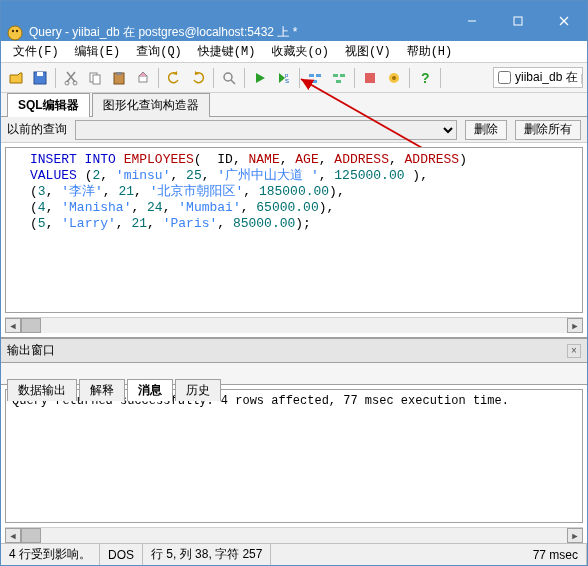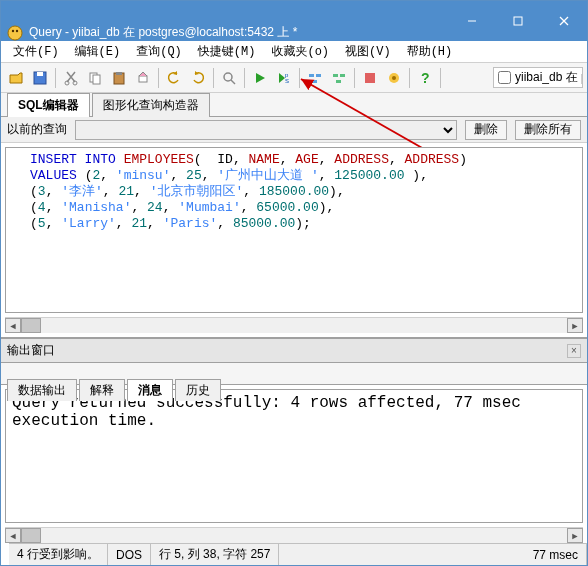--- a/index.html
+++ b/index.html
@@ -39,23 +39,23 @@
   .hscroll .btn { width:16px; height:100%; background:#e8e8e8; border:1px solid #a0a0a0; display:flex;align-items:center;justify-content:center;font-size:9px;color:#555;}
   .hscroll .track { flex:1; }
   
   .pane-label { background: #e5e5e5; border-top: 1px solid #a0a0a0; border-bottom: 1px solid #a0a0a0; padding: 3px 6px; font-size: 12px; display:flex; align-items:center; justify-content:space-between;gap:36px; }
   .pane-label .x { font-family: sans-serif; color:#555; border:1px solid #bbb; width:14px; height:14px; display:flex;align-items:center;justify-content:center;font-size:10px; }
   
   .out-tabstrip { background: #f5f5f5; height: 22px; display: flex; align-items: flex-end; padding: 0 6px; border-bottom:1px solid #a0a0a0; }
   .out-tab { border: 1px solid #a0a0a0; border-bottom:none; padding: 2px 10px; background:#f0f0f0; margin-right:2px; font-size:12px; position:relative; top:17px; }
   .out-tab.active { background:#fff; font-weight:bold; }
   
-  .out-body { flex: 1; overflow:auto; padding:4px 6px; font-family: Consolas, "Courier New", monospace; font-size:16px; background:#fff; border:1px solid #a0a0a0; margin:4px; }
-  
-  .statusbar { height: 22px; background:#f0f0f0; border-top:1px solid #c0c0c0; display:flex; align-items:center; font-size:12px;margin-left:8px; }
+  .out-body { flex: 1; overflow:auto; padding:4px 6px; font-family: Consolas, "Courier New", monospace; font-size:12px; background:#fff; border:1px solid #a0a0a0; margin:4px; }
+  
+  .statusbar { height: 22px; background:#f0f0f0; border-top:1px solid #c0c0c0; display:flex; align-items:center; font-size:12px; }
   .statusbar .cell { padding: 0 8px; border-right:1px solid #c0c0c0; height:100%; display:flex; align-items:center; }
   .statusbar .spacer { flex:1; }
   
   .arrow-svg { position:absolute; left:0; top:0; pointer-events:none; }
 </style>
 </head>
 <body>
 
 <div class="titlebar">
   <svg class="app-icon" viewBox="0 0 16 16">

